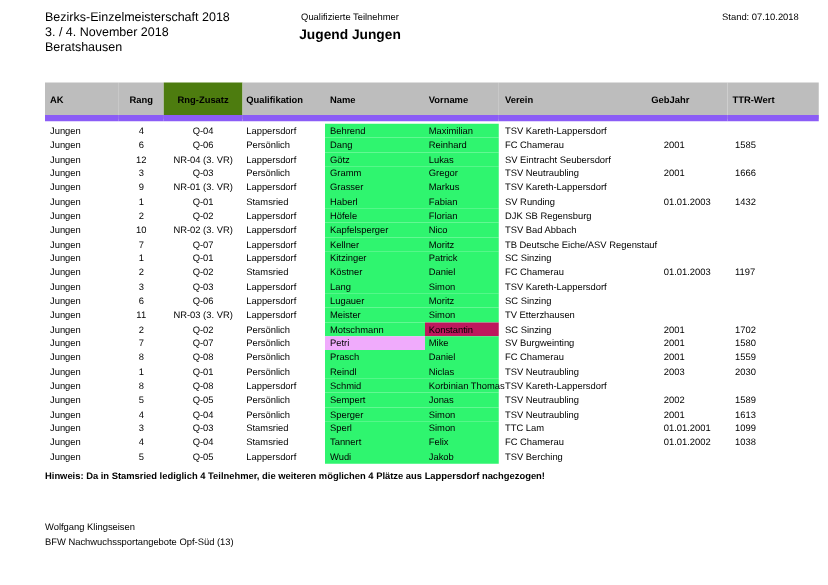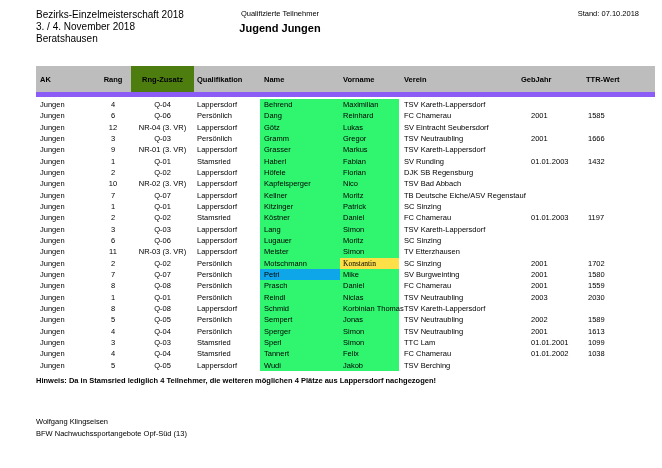--- a/index.html
+++ b/index.html
@@ -233,31 +233,31 @@
           <td class="c6">TV Etterzhausen</td>
           <td class="c7"></td>
           <td class="c8"></td>
         </tr>
         <tr>
           <td class="c0">Jungen</td>
           <td class="c1">2</td>
           <td class="c2">Q-02</td>
           <td class="c3">Persönlich</td>
           <td class="c4" style="background: rgb(47, 245, 111);">Motschmann</td>
-          <td class="c5" style="background: #fde047; font-family: Liberation Serif, serif;">Konstantin</td>
+          <td class="c5" style="background: #be185d;">Konstantin</td>
           <td class="c6">SC Sinzing</td>
           <td class="c7">2001</td>
           <td class="c8">1702</td>
         </tr>
         <tr>
           <td class="c0">Jungen</td>
           <td class="c1">7</td>
           <td class="c2">Q-07</td>
           <td class="c3">Persönlich</td>
-          <td class="c4" style="background: #0ea5e9; margin-top: 20px;">Petri</td>
+          <td class="c4" style="background: #f0abfc; margin-top: 20px;">Petri</td>
           <td class="c5" style="background: rgb(47, 245, 111);">Mike</td>
           <td class="c6">SV Burgweinting</td>
           <td class="c7">2001</td>
           <td class="c8">1580</td>
         </tr>
         <tr>
           <td class="c0">Jungen</td>
           <td class="c1">8</td>
           <td class="c2">Q-08</td>
           <td class="c3">Persönlich</td>

